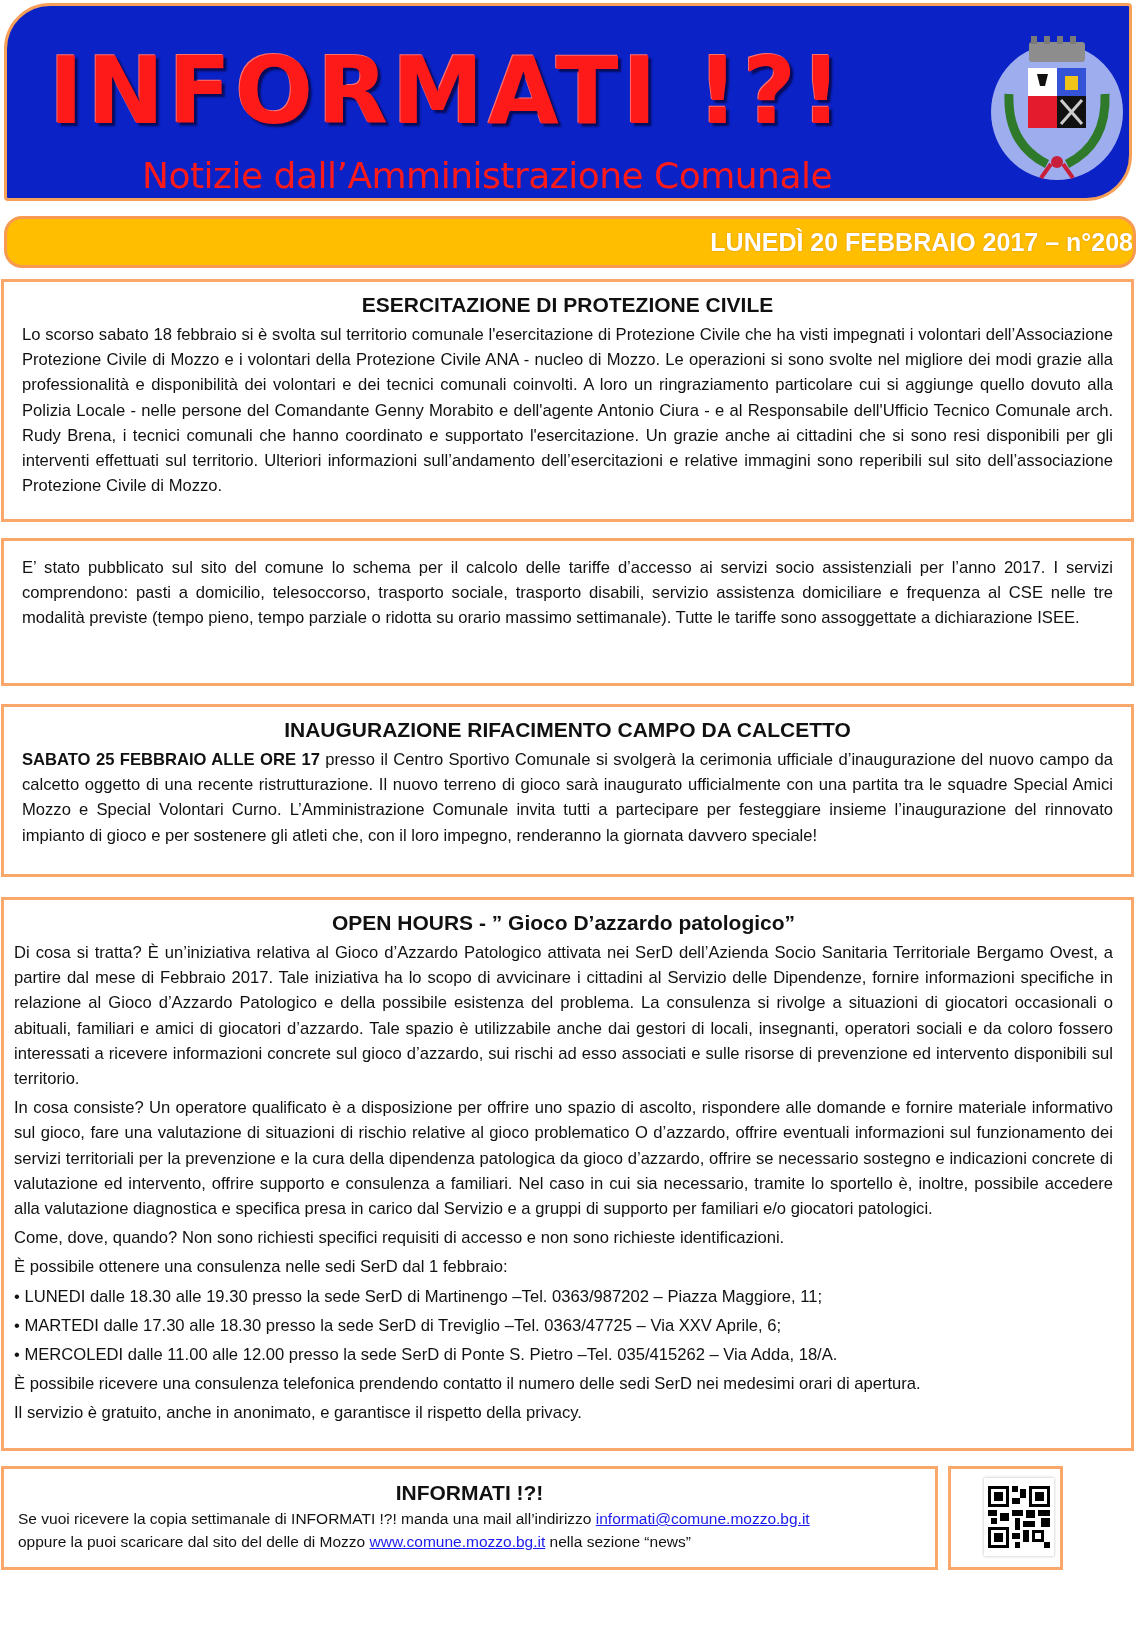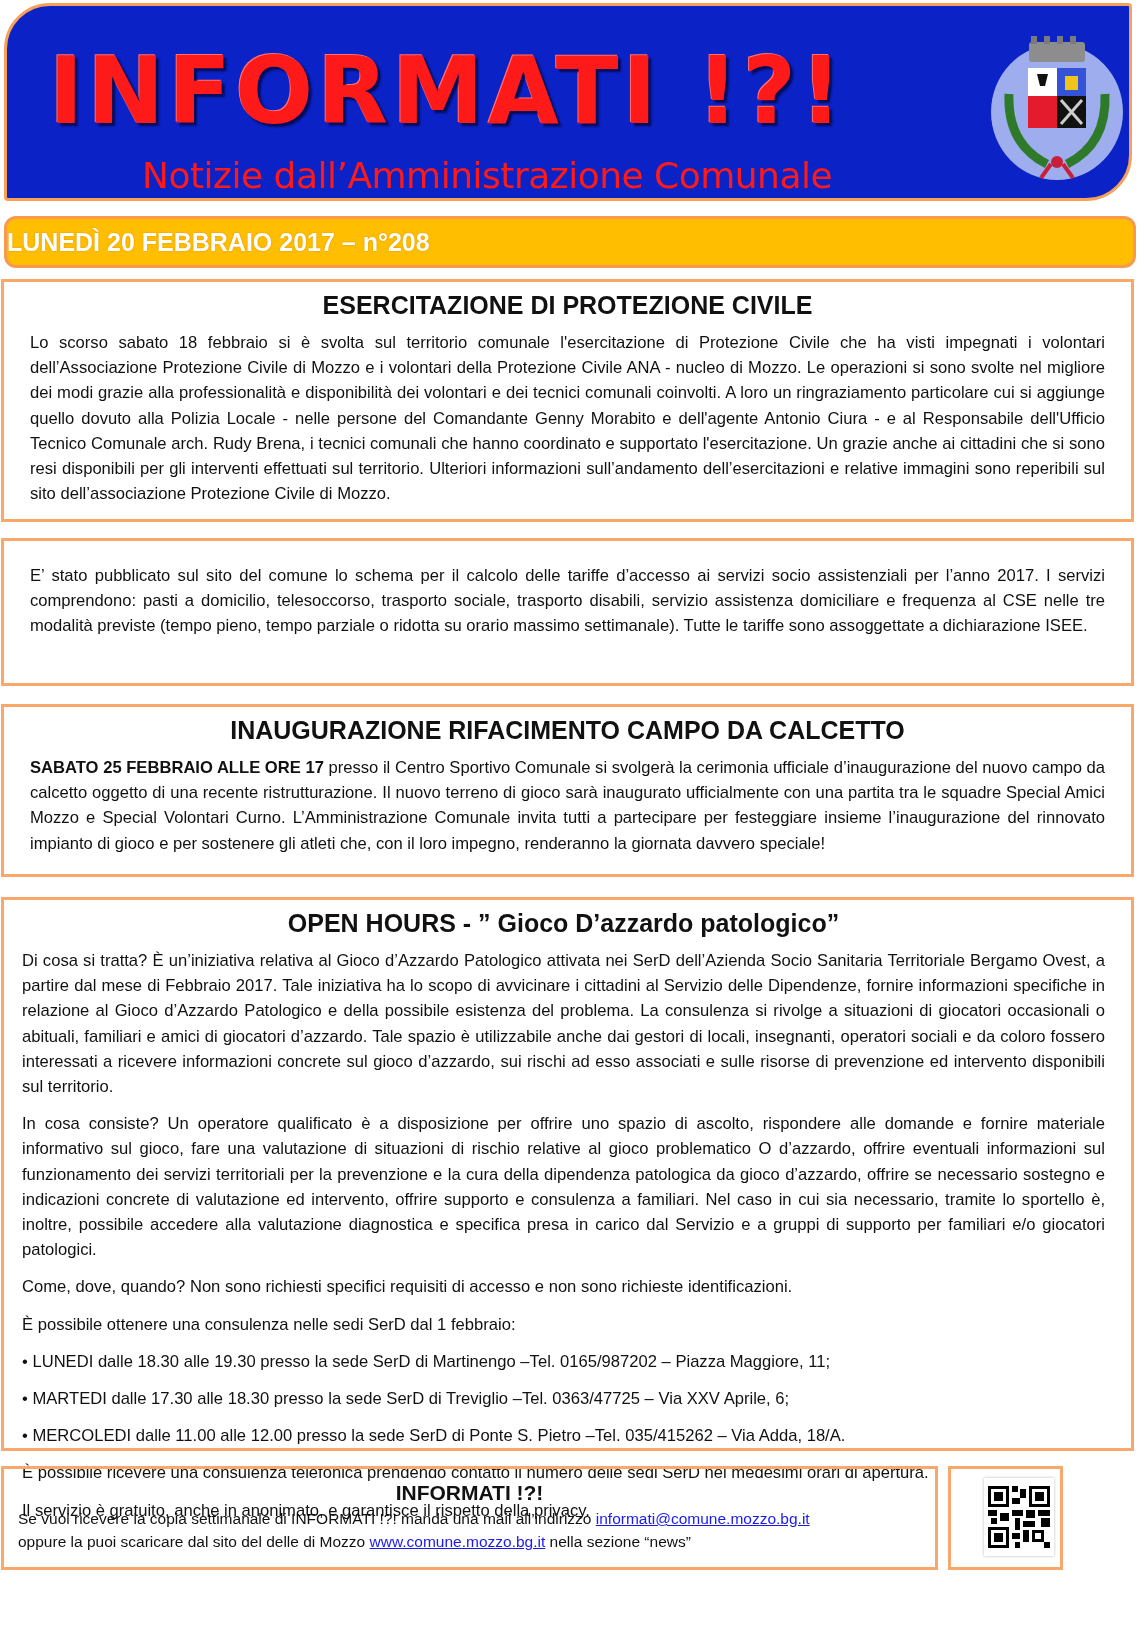--- a/index.html
+++ b/index.html
@@ -10,30 +10,30 @@
             background: #0a22c6; border: 3px solid #f7a05a;
             border-radius: 46px 4px 46px 4px; box-sizing: border-box; }
   .banner-title { position: absolute; left: 42px; top: 40px; font-size: 92px; font-weight: 900;
                   color: #ff1a1a; letter-spacing: 4px; font-family: "DejaVu Sans", sans-serif;
                   text-shadow: 3px 3px 2px #060c5a, -1px -1px 0 #ff7070; line-height: 1; }
   .banner-sub { position: absolute; left: 135px; top: 152px; font-size: 36px; color: #ff1a1a;
                 font-family: "DejaVu Sans", sans-serif; line-height: 1; letter-spacing: -0.5px; }
   .crest { position: absolute; left: 980px; top: 28px; width: 140px; height: 150px; }
 
   .datebar { position: absolute; left: 4px; top: 216px; width: 1132px; height: 52px;
-             background: #ffbf00; border: 3px solid #f79a50; border-radius: 12px;
-             box-sizing: border-box; display: flex; align-items: center; justify-content: flex-start; }
+             background: #ffbf00; border: 3px solid #f79a50; border-radius: 18px;
+             box-sizing: border-box; display: flex; align-items: center; justify-content: flex-end; }
   .datebar span { color: #ffffff; font-weight: bold; font-size: 25px;
                   font-family: "Liberation Sans", sans-serif; text-shadow: 0 0 2px #e08a00; }
 
   .box { position: absolute; left: 1px; width: 1133px; border: 3px solid #f9a76a;
          box-sizing: border-box; padding: 10px 14px 0 14px; background: #fff; }
-  .box h2 { margin: 0 0 2px 0; text-align: center; font-size: 25px; font-weight: bold;
+  .box h2 { margin: 0 0 2px 0; text-align: center; font-size: 21px; font-weight: bold;
             font-family: "Liberation Sans", sans-serif; line-height: 26px; }
-  .box p { margin: 12px; font-size: 16.6px; line-height: 25.2px; text-align: justify;
+  .box p { margin: 4px; font-size: 16.6px; line-height: 25.2px; text-align: justify;
            font-family: "Liberation Sans", sans-serif; }
   .box p.left { text-align: left; }
 
   #box1 { top: 279px; height: 243px; }
   #box2 { top: 538px; height: 148px; }
   #box3 { top: 704px; height: 173px; }
   #box4 { top: 897px; height: 554px; padding-left: 6px; }
 
   .footer-box { position: absolute; left: 1px; top: 1466px; width: 937px; height: 104px;
                 border: 3px solid #f9a76a; box-sizing: border-box; padding: 10px 14px 0 14px; }
@@ -91,21 +91,21 @@
   <h2>INAUGURAZIONE RIFACIMENTO CAMPO DA CALCETTO</h2>
   <p><span class="bold">SABATO 25 FEBBRAIO ALLE ORE 17</span><span> presso il Centro Sportivo Comunale si svolgerà la cerimonia ufficiale d’inaugurazione del nuovo campo da calcetto oggetto di una recente ristrutturazione. Il nuovo terreno di gioco sarà inaugurato ufficialmente con una partita tra le squadre Special Amici Mozzo e Special Volontari Curno. L’Amministrazione Comunale invita tutti a partecipare per festeggiare insieme l’inaugurazione del rinnovato impianto di gioco e per sostenere gli atleti che, con il loro impegno, renderanno la giornata davvero speciale!</span></p>
 </div>
 
 <div class="box" id="box4">
   <h2>OPEN HOURS - ” Gioco D’azzardo patologico”</h2>
   <p>Di cosa si tratta? È un’iniziativa relativa al Gioco d’Azzardo Patologico attivata nei SerD dell’Azienda Socio Sanitaria Territoriale Bergamo Ovest, a partire dal mese di Febbraio 2017. Tale iniziativa ha lo scopo di avvicinare i cittadini al Servizio delle Dipendenze, fornire informazioni specifiche in relazione al Gioco d’Azzardo Patologico e della possibile esistenza del problema. La consulenza si rivolge a situazioni di giocatori occasionali o abituali, familiari e amici di giocatori d’azzardo. Tale spazio è utilizzabile anche dai gestori di locali, insegnanti, operatori sociali e da coloro fossero interessati a ricevere informazioni concrete sul gioco d’azzardo, sui rischi ad esso associati e sulle risorse di prevenzione ed intervento disponibili sul territorio.</p>
   <p>In cosa consiste? Un operatore qualificato è a disposizione per offrire uno spazio di ascolto, rispondere alle domande e fornire materiale informativo sul gioco, fare una valutazione di situazioni di rischio relative al gioco problematico O d’azzardo, offrire eventuali informazioni sul funzionamento dei servizi territoriali per la prevenzione e la cura della dipendenza patologica da gioco d’azzardo, offrire se necessario sostegno e indicazioni concrete di valutazione ed intervento, offrire supporto e consulenza a familiari. Nel caso in cui sia necessario, tramite lo sportello è, inoltre, possibile accedere alla valutazione diagnostica e specifica presa in carico dal Servizio e a gruppi di supporto per familiari e/o giocatori patologici.</p>
   <p class="left">Come, dove, quando? Non sono richiesti specifici requisiti di accesso e non sono richieste identificazioni.</p>
   <p class="left">È possibile ottenere una consulenza nelle sedi SerD dal 1 febbraio:</p>
-  <p class="left">• LUNEDI dalle 18.30 alle 19.30 presso la sede SerD di Martinengo –Tel. 0165/987202 – Piazza Maggiore, 11;</p>
+  <p class="left">• LUNEDI dalle 18.30 alle 19.30 presso la sede SerD di Martinengo –Tel. 0363/987202 – Piazza Maggiore, 11;</p>
   <p class="left">• MARTEDI dalle 17.30 alle 18.30 presso la sede SerD di Treviglio –Tel. 0363/47725 – Via XXV Aprile, 6;</p>
   <p class="left">• MERCOLEDI dalle 11.00 alle 12.00 presso la sede SerD di Ponte S. Pietro –Tel. 035/415262 – Via Adda, 18/A.</p>
   <p class="left">È possibile ricevere una consulenza telefonica prendendo contatto il numero delle sedi SerD nei medesimi orari di apertura.</p>
   <p class="left">Il servizio è gratuito, anche in anonimato, e garantisce il rispetto della privacy.</p>
 </div>
 
 <div class="footer-box">
   <h2>INFORMATI !?!</h2>
   <p><span>Se vuoi ricevere la copia settimanale di INFORMATI !?! manda una mail all’indirizzo </span><a href="informati@comune.mozzo.bg.it">informati@comune.mozzo.bg.it</a></p>
   <p><span>oppure la puoi scaricare dal sito del delle di Mozzo </span><a href="www.comune.mozzo.bg.it">www.comune.mozzo.bg.it</a><span> nella sezione “news”</span></p>

